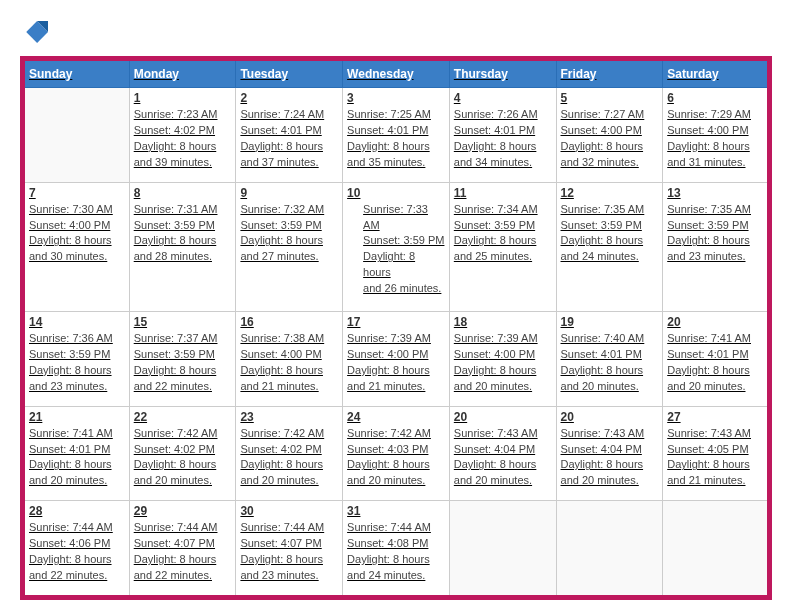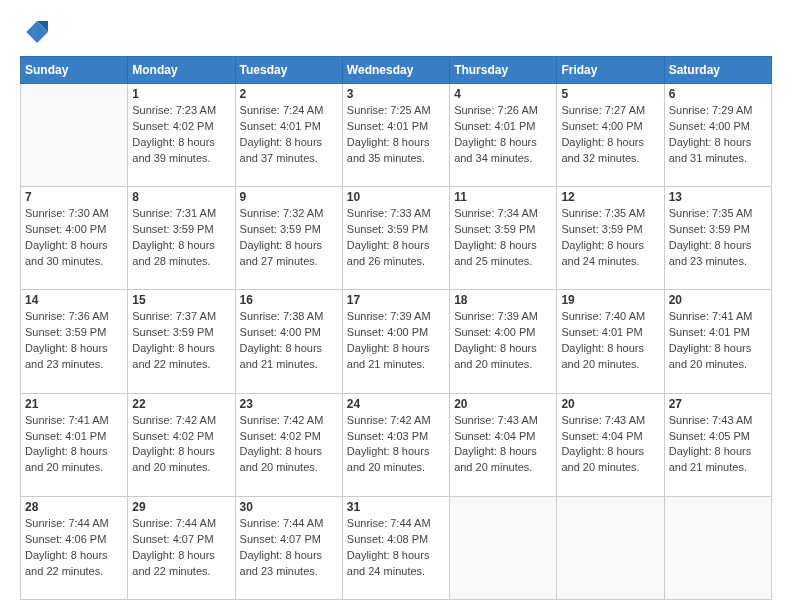--- a/index.html
+++ b/index.html
@@ -41,24 +41,25 @@
       color: #333;
       line-height: 1.1;
     }
     .location-title {
       font-size: 14px;
       color: #555;
       font-weight: 400;
     }
     .calendar {
       flex: 1;
-      border: 1px solid #be185d;
+      border: 5px solid #be185d;
       border-collapse: collapse;
       width: 100%;
       table-layout: fixed;
+      text-decoration: underline;
     }
     .calendar th {
       background-color: #3a7ec6;
       color: #fff;
       font-size: 12px;
       font-weight: 600;
       padding: 6px 4px;
       text-align: left;
       border: 1px solid #2a6eb6;
     }
@@ -190,21 +191,21 @@
           </td>
           <td>
             <span class="day-number">9</span>
             <div class="day-info" style="white-space: pre-line;">Sunrise: 7:32 AM
 Sunset: 3:59 PM
 Daylight: 8 hours
 and 27 minutes.</div>
           </td>
           <td>
             <span class="day-number">10</span>
-            <div class="day-info" style="white-space: pre-line;">Sunrise: 7:33 AM
+            <div class="day-info" style="white-space: pre-line; margin-left: 16px;">Sunrise: 7:33 AM
 Sunset: 3:59 PM
 Daylight: 8 hours
 and 26 minutes.</div>
           </td>
           <td>
             <span class="day-number">11</span>
             <div class="day-info" style="white-space: pre-line;">Sunrise: 7:34 AM
 Sunset: 3:59 PM
 Daylight: 8 hours
 and 25 minutes.</div>

